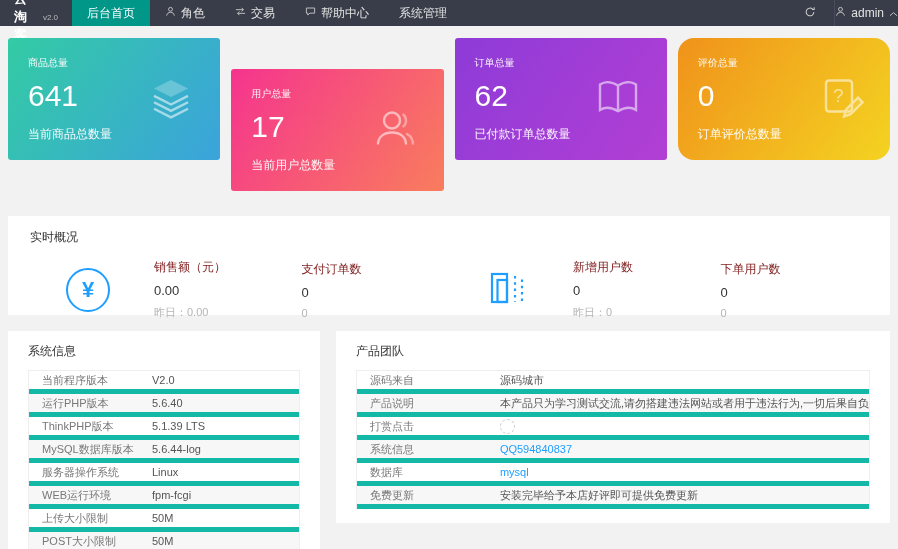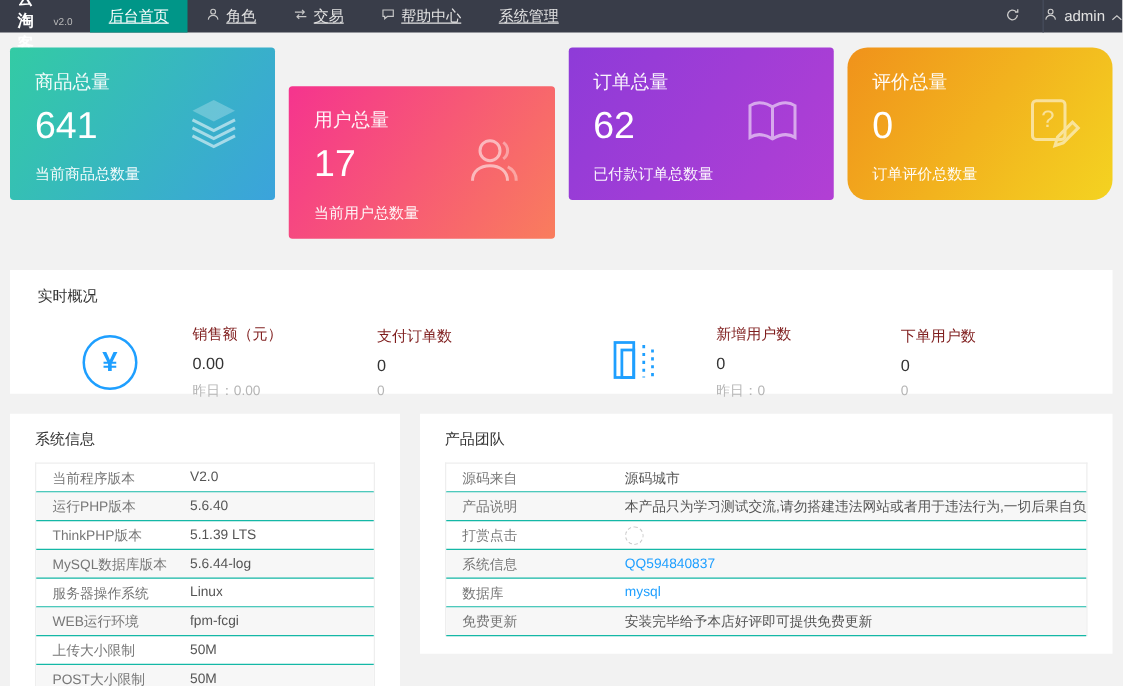--- a/index.html
+++ b/index.html
@@ -7,32 +7,32 @@
   body {
     width:898px; height:549px; overflow:hidden;
     background:#f2f2f2;
     font-family:"Liberation Sans","DejaVu Sans",sans-serif;
     font-size:12px; color:#333;
   }
   
   .navbar { height:26px; background:#393d49; display:flex; align-items:stretch; color:#e2e2e2; }
   .logo { display:flex; align-items:center; padding:17px 14px; width:72px; color:#fff; font-size:13px; font-weight:bold; letter-spacing:1px; }
   .logo sup { font-size:8px; color:#bbb; font-weight:normal; margin-left:3px; letter-spacing:0; }
-  .nav-item { display:flex; align-items:center; gap:5px; padding:0 15px; cursor:pointer; font-size:12px;text-decoration:underline; }
+  .nav-item { display:flex; align-items:center; gap:5px; padding:0 15px; cursor:pointer; font-size:12px; }
   .nav-item.active { background:#009688; color:#fff; }
   .nav-item svg { width:11px; height:11px; stroke:#c8c8c8; }
   .nav-right { margin-left:auto; display:flex; align-items:stretch; }
   .refresh-btn { display:flex; align-items:center; padding:0 18px; cursor:pointer; }
   .refresh-btn svg { width:12px; height:12px; stroke:#ccc; }
   .user-area { display:flex; align-items:center; gap:5px; padding:0 0; border-left:1px solid #474d5d; cursor:pointer; }
   .user-area svg { stroke:#ccc; }
   
   .cards { display:flex; gap:11px; padding:12px 8px 0 8px; }
   .card { flex:1; height:122px; border-radius:3px; color:#fff; position:relative; padding:12px 20px; }
-  .card .c-title { font-size:15px; margin-top:6px; opacity:.95; }
+  .card .c-title { font-size:10px; margin-top:6px; opacity:.95; }
   .card .c-value { font-size:30px; margin-top:9px; }
   .card .c-sub { font-size:12px; margin-top:13px; opacity:.95; }
   .card .c-icon { position:absolute; right:24px; top:50%; transform:translateY(-50%); opacity:.55; }
   .card .c-icon svg { width:50px; height:48px; stroke:#fff; fill:none; stroke-width:1.2; }
   .c1 { background:linear-gradient(125deg,#33cba4 0%,#3ba3dc 100%); }
   .c2 { background:linear-gradient(125deg,#f5348e 0%,#f97d5d 100%);margin-top:31px; }
   .c3 { background:linear-gradient(125deg,#8e3bd8 0%,#b23fd4 100%); }
   .c4 { background:linear-gradient(125deg,#f0921b 0%,#f4d321 100%);border-radius:16px; }
   
   .panel { background:#fff; margin:0 8px; }
@@ -44,21 +44,21 @@
   .yen-circle { width:44px; height:44px; border:2px solid #1e9fff; border-radius:50%; display:flex; align-items:center; justify-content:center; color:#1e9fff; font-size:22px; font-weight:bold; }
   .ov-metric { flex:1; }
   .ov-label { font-size:12px; color:#7f1d1d; }
   .ov-value { font-size:13px; color:#333; margin-top:7px; }
   .ov-sub { font-size:11px; color:#b5b5b5; margin-top:7px; }
   
   .bottom { display:flex; gap:16px; padding:16px 8px 0 8px; align-items:flex-start;justify-content:center; }
   .info-panel { flex:1; background:#fff; padding:12px 20px 14px 20px; }
   .info-panel .panel-title { margin-bottom:10px; }
   .tbl { border:1px solid #eee; border-bottom:none; }
-  .row { display:flex; align-items:center; height:23px; border-bottom:1px solid #14b8a6; padding-left:13px; font-size:11px; }
+  .row { display:flex; align-items:center; height:23px; border-bottom:5px solid #14b8a6; padding-left:13px; font-size:11px; }
   .row:nth-of-type(even) { background:#f7f7f7; }
   .lbl { width:110px; color:#777; flex:0 0 auto; }
   .tbl-right .lbl { width:130px; }
   .val { color:#555; white-space:nowrap; overflow:hidden; }
   .val.link { color:#1e9fff; }
   .val.spinner::before { content:""; display:inline-block; width:13px; height:13px; border:1px dashed #ccc; border-radius:50%; vertical-align:middle; }
   
   .footer-bar { width:46px; height:4px; background:#3a3a3a; border-radius:2px; margin:6px auto 0 auto; }
   svg { fill:none; }
 </style>

